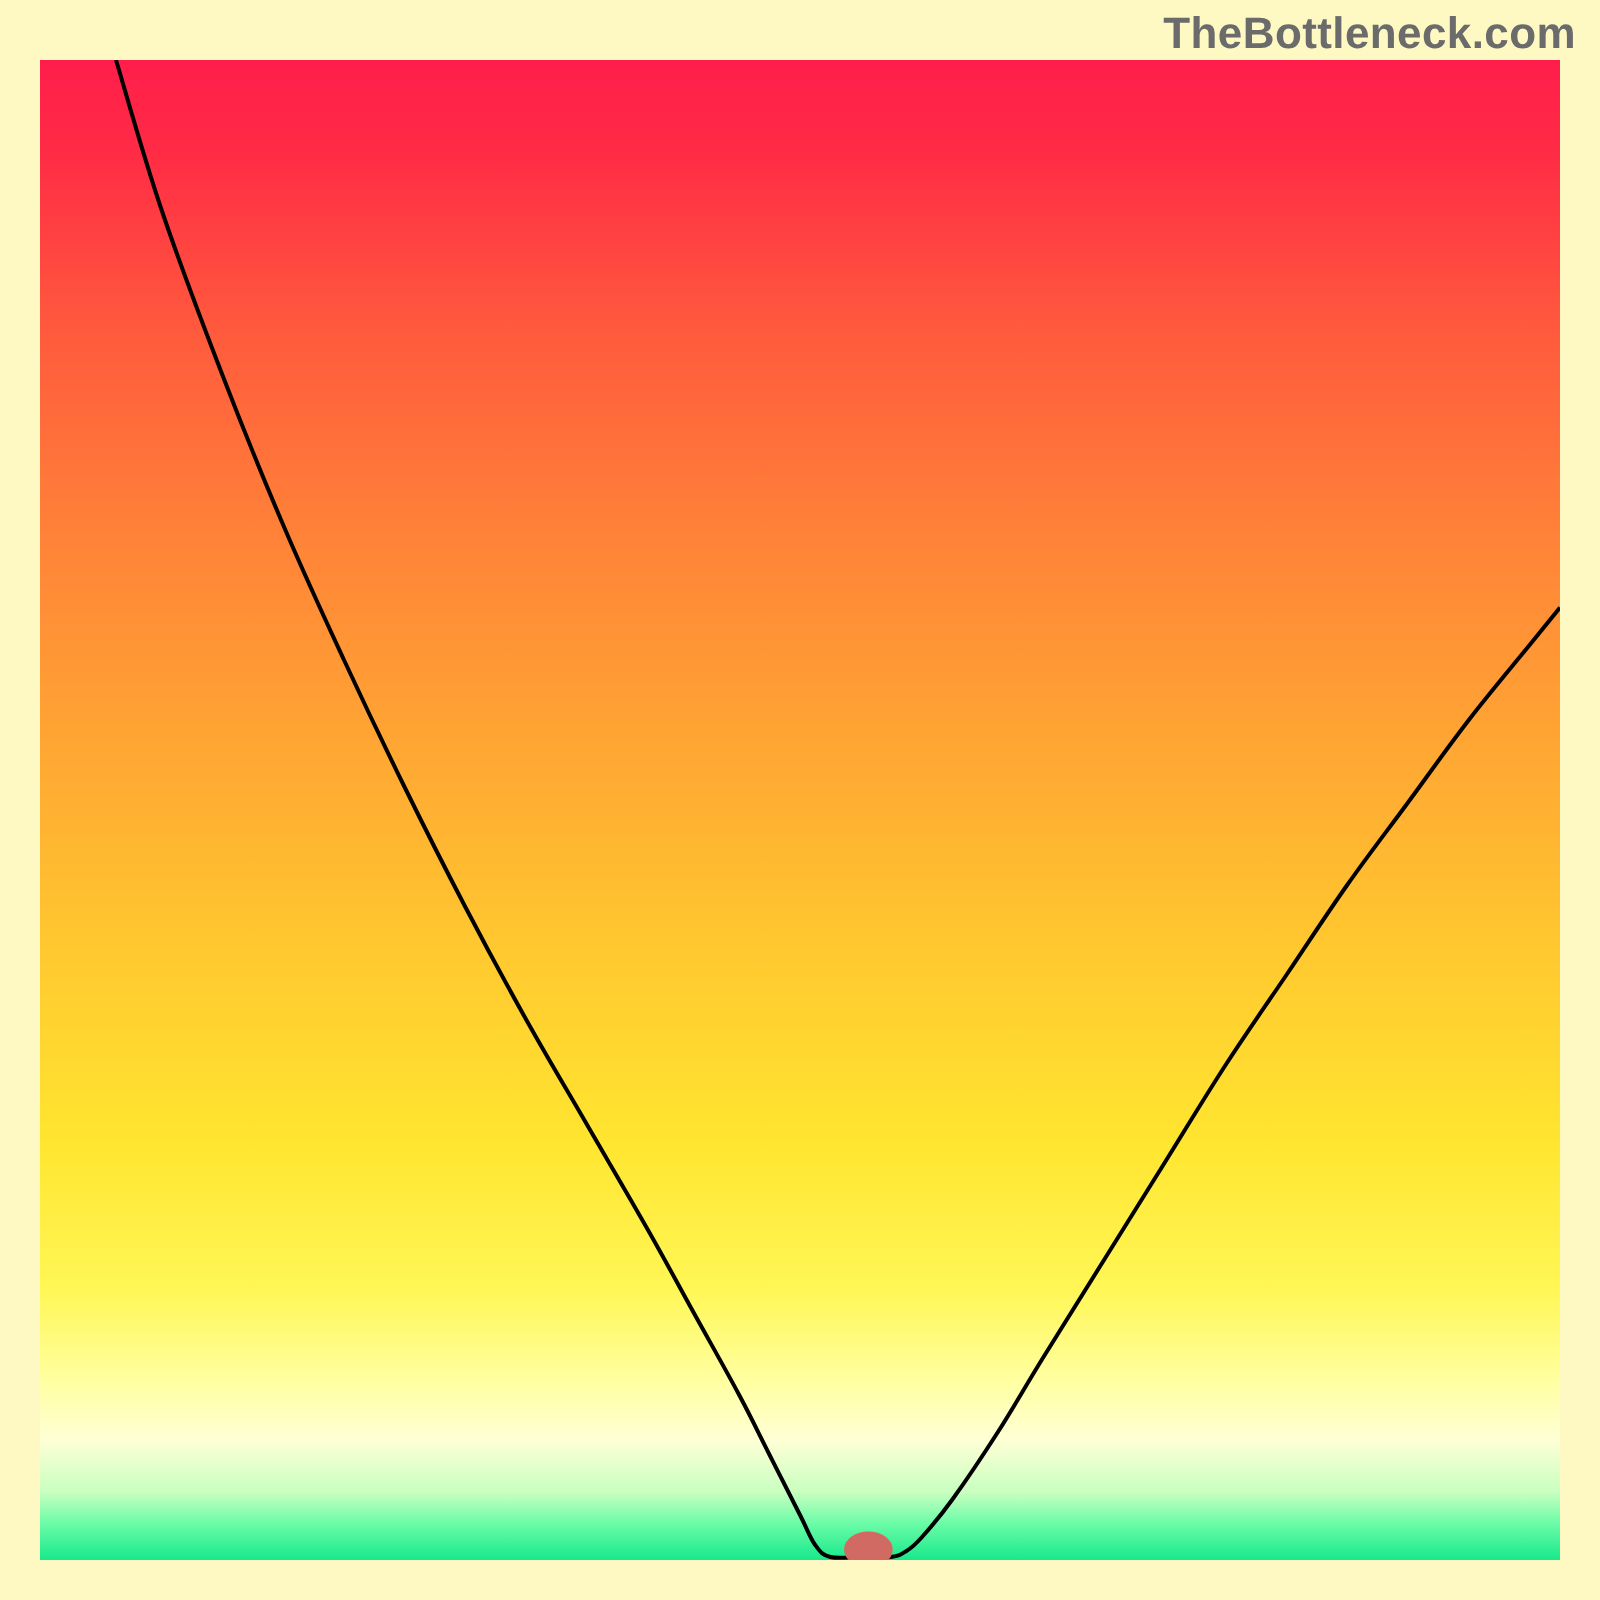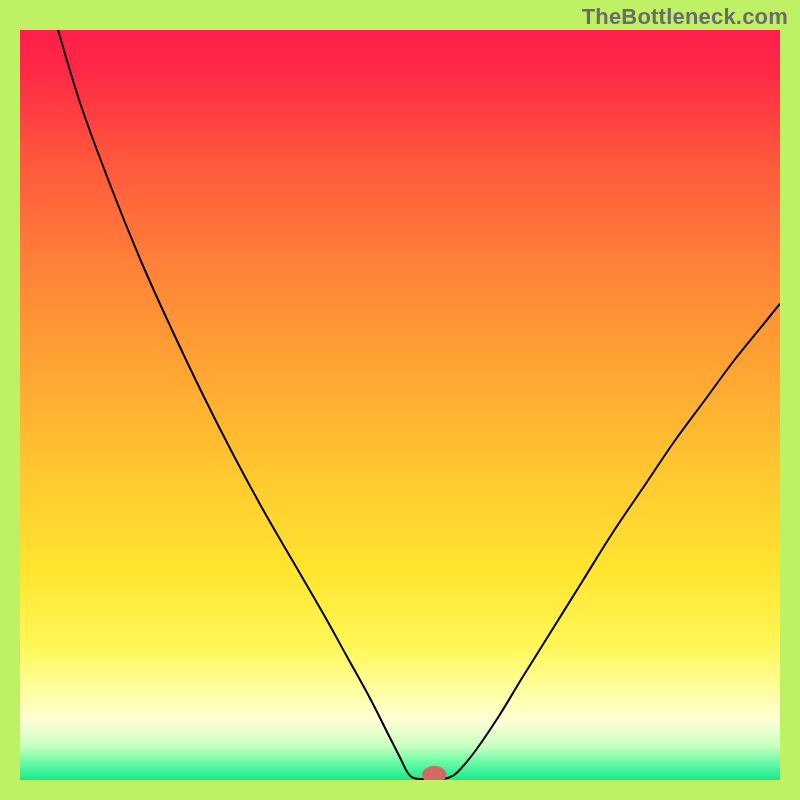--- a/index.html
+++ b/index.html
@@ -8,21 +8,21 @@
     width: 800px;
     height: 800px;
     background: #000;
     overflow: hidden;
     font-family: Arial, Helvetica, sans-serif;
   }
   .frame {
     position: relative;
     width: 800px;
     height: 800px;
-    background: #bef264;
+    background: #fef9c3;
   }
   .watermark {
     position: absolute;
     top: 4px;
     right: 12px;
     color: #6b6b6b;
     font-size: 22px;
     font-weight: 600;
     letter-spacing: 0.2px;
   }

